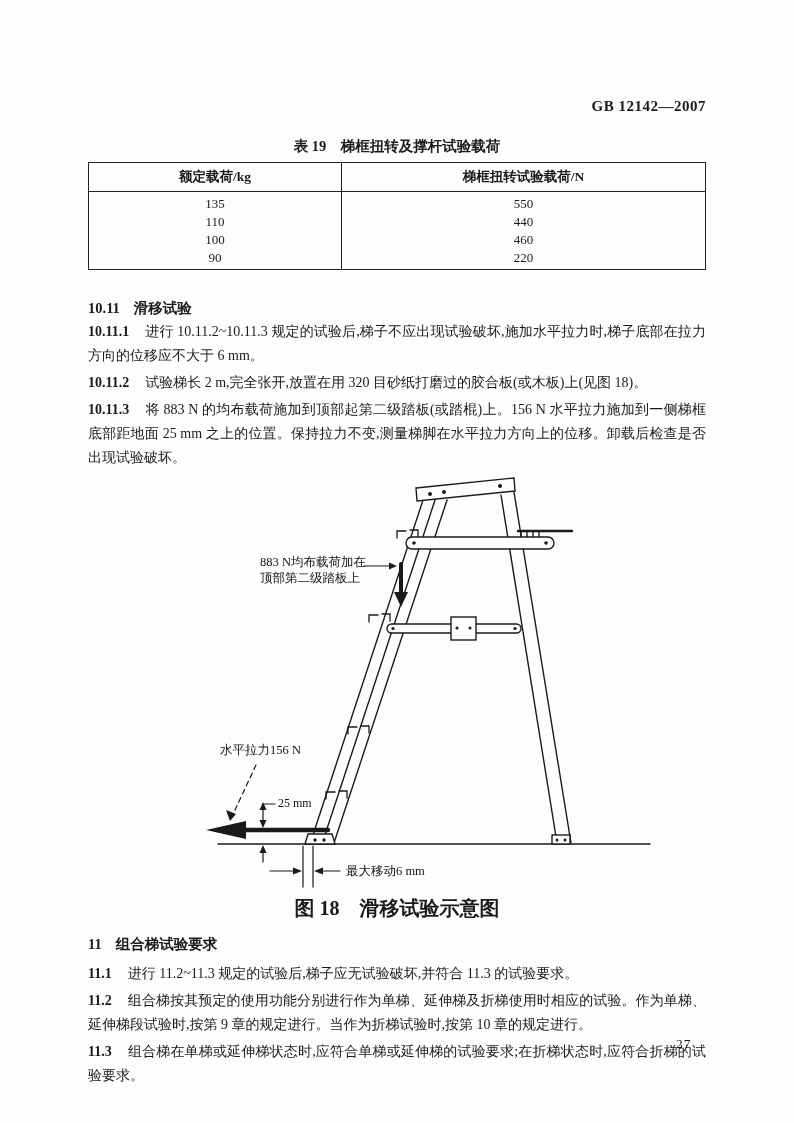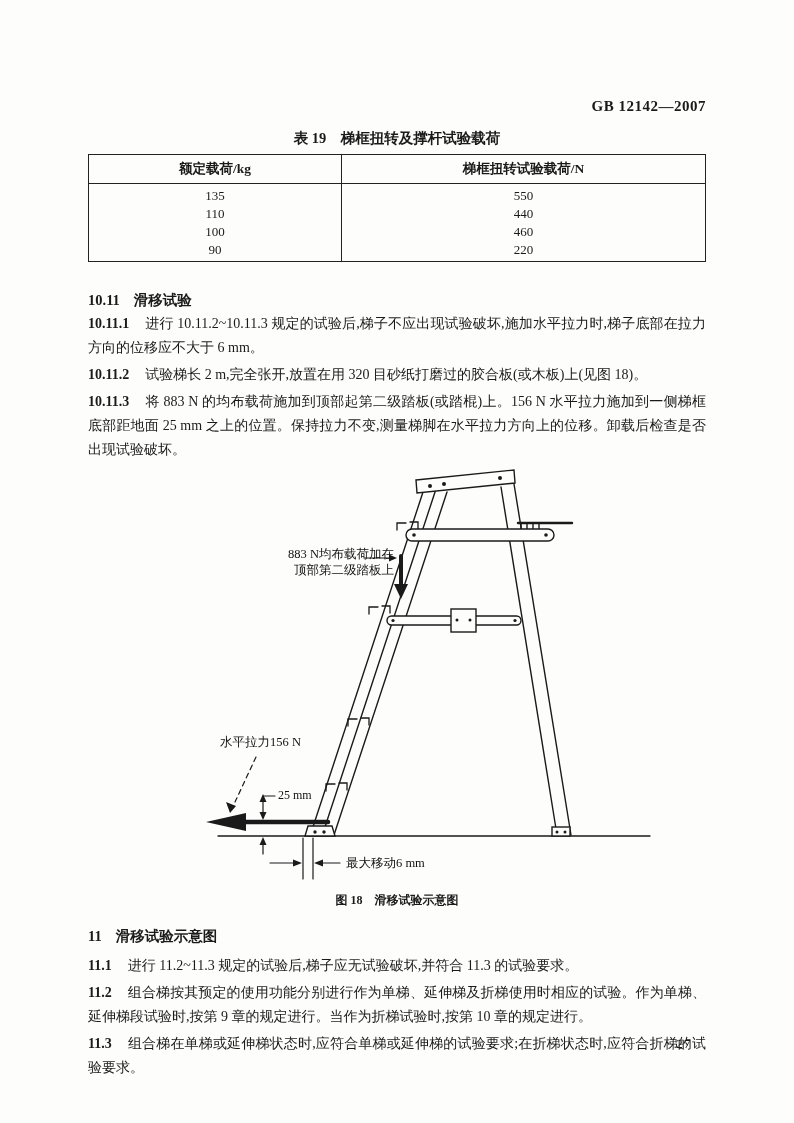--- a/index.html
+++ b/index.html
@@ -8,21 +8,21 @@
     background:#fdfdfc;color:#1a1a1a;
     font-family:"Liberation Serif","DejaVu Serif",serif;
     overflow:hidden;
   }
   .content{
     position:absolute;left:0;top:0;right:0;
     padding:98px 88px 0 88px;box-sizing:border-box;
   }
   .doc-header{
     text-align:right;font-weight:bold;font-size:15px;line-height:16px;
-    letter-spacing:.5px;margin-bottom:14px;
+    letter-spacing:.5px;margin-bottom:22px;
   }
   .table-title{
     text-align:center;font-weight:bold;font-size:14.5px;line-height:20px;
     margin-bottom:6px;
   }
   table.t19{
     width:100%;border-collapse:collapse;table-layout:fixed;
     border:1.6px solid #222;
   }
   table.t19 th{
@@ -45,21 +45,21 @@
   p.clause .num{font-weight:bold;margin-right:16px;}
   .figure{
     position:relative;width:490px;height:420px;margin:4px 0 0 92px;
   }
   .figure svg{position:absolute;left:0;top:0;}
   .fig-label{
     position:absolute;font-size:12.5px;line-height:16px;color:#111;
     white-space:nowrap;
   }
   .fig-caption{
-    text-align:center;font-weight:bold;font-size:12px;line-height:20px;
+    text-align:center;font-weight:bold;font-size:20px;line-height:20px;
     margin-top:4px;
   }
   .page-number{
     position:absolute;top:1036px;left:676px;font-size:13.5px;
     letter-spacing:1px;
   }
 </style>
 </head>
 <body>
 
@@ -199,33 +199,33 @@
         <g stroke-width="1.2">
           <line x1="123" y1="372" x2="123" y2="413"></line>
           <line x1="133" y1="372" x2="133" y2="413"></line>
           <line x1="90" y1="397" x2="118" y2="397"></line>
           <polygon points="122,397 113,393.5 113,400.5" fill="#1a1a1a" stroke="none"></polygon>
           <line x1="160" y1="397" x2="138" y2="397"></line>
           <polygon points="134,397 143,393.5 143,400.5" fill="#1a1a1a" stroke="none"></polygon>
         </g>
       </svg>
 
-      <div class="fig-label" style="left:80px;top:80px;width:134px;text-align:right;">
+      <div class="fig-label" style="left:80px;top:80px;width:134px;text-align:left;">
         <div>883 N均布载荷加在</div>
         <div>顶部第二级踏板上</div>
       </div>
       <div class="fig-label" style="left:40px;top:268px;">水平拉力156 N</div>
       <div class="fig-label" style="left:98px;top:321px;font-size:12px;">25 mm</div>
       <div class="fig-label" style="left:166px;top:389px;">最大移动6 mm</div>
     </div>
 
     <div class="fig-caption">图 18　滑移试验示意图</div>
 
     <div class="sec-heading" style="margin-top:14px;">
-      <span class="num">11</span><span>滑移试验示意图</span>
+      <span class="num">11</span><span>组合梯试验要求</span>
     </div>
 
     <p class="clause" style="margin-top:6px;">
       <span class="num">11.1</span><span>进行 11.2~11.3 规定的试验后,梯子应无试验破坏,并符合 11.3 的试验要求。</span>
     </p>
     <p class="clause">
       <span class="num">11.2</span><span>组合梯按其预定的使用功能分别进行作为单梯、延伸梯及折梯使用时相应的试验。作为单梯、延伸梯段试验时,按第 9 章的规定进行。当作为折梯试验时,按第 10 章的规定进行。</span>
     </p>
     <p class="clause">
       <span class="num">11.3</span><span>组合梯在单梯或延伸梯状态时,应符合单梯或延伸梯的试验要求;在折梯状态时,应符合折梯的试验要求。</span>

